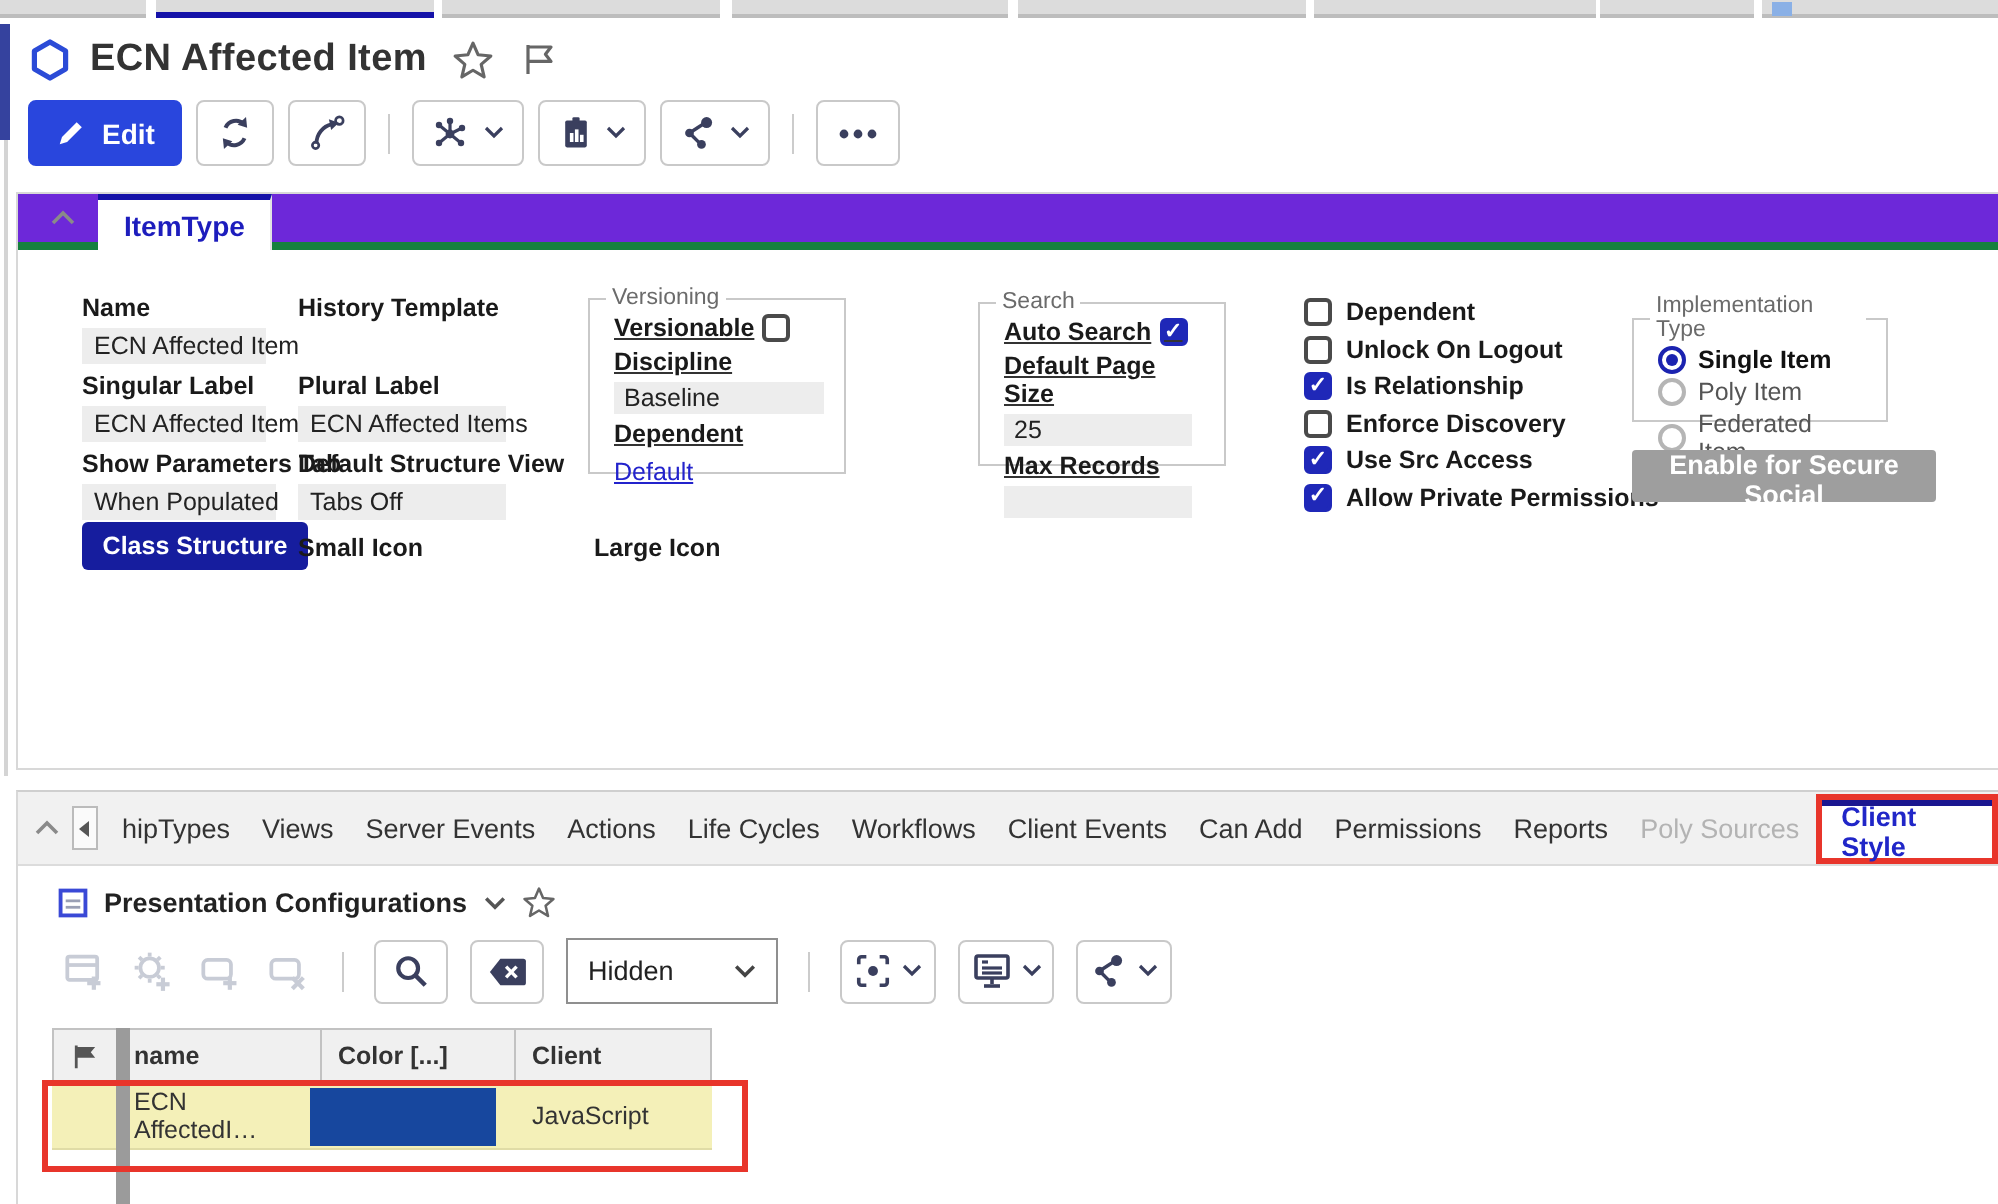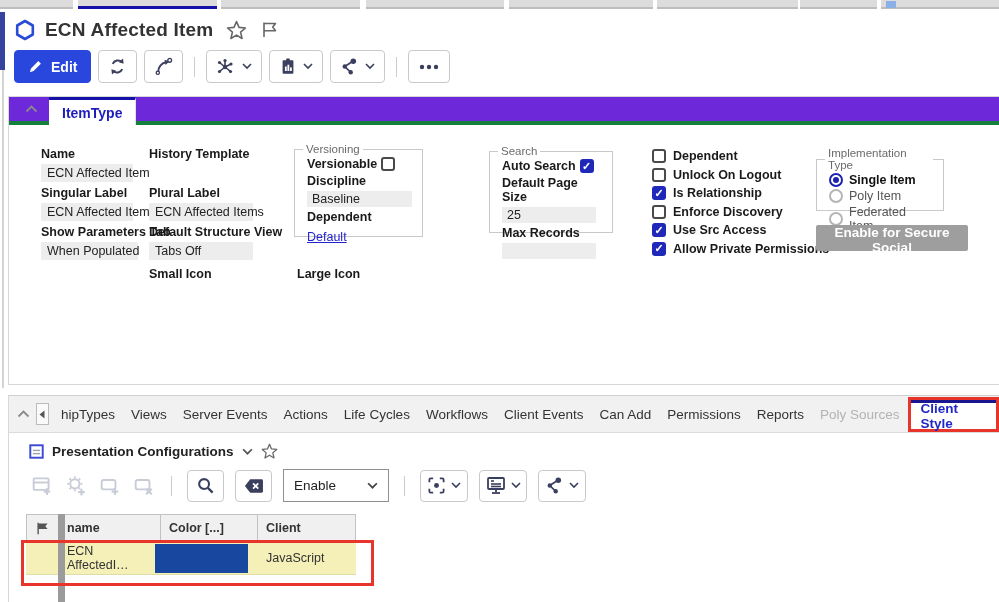--- a/index.html
+++ b/index.html
@@ -45,21 +45,21 @@
   .fg-show{left:32px;top:128px}.fg-dsv{left:140px;top:128px}
   .fg-small{left:140px;top:170px}.fg-large{left:288px;top:170px}
   .w88{width:92px}.w100{width:104px}.w95{width:97px}
   .class-btn { position:absolute; left:32px; top:164px; width:113px; height:24px; background:#161d9e;
                color:#fff; font-size:12.5px; font-weight:bold; border:none; border-radius:3px; cursor:pointer; }
   fieldset { position:absolute; border:1px solid #c9c9c9; padding:2px 10px 6px 12px; background:#fff; }
   legend { font-size:11.5px; color:#6b6b6b; padding:0 3px; margin-left:-4px; }
   .fs-versioning { left:285px; top:46px; width:122px; height:94px; }
   .fs-search { left:480px; top:48px; width:124px; height:88px; }
   .fs-impl { left:807px; top:50px; width:128px; height:64px; }
-  .fsrow { display:flex; align-items:center; gap:4px; margin-bottom:3px; font-size:12.5px; }
+  .fsrow { display:flex; align-items:center; gap:4px; margin-bottom:3px; font-size:12.5px;text-decoration:underline; }
   .fsrow b { font-size:12.5px; color:#1a1a1a; }
   .minival { background:#ededed; font-size:12.5px; color:#222; padding:1px 5px; min-height:16px; margin-bottom:3px; }
   .w86{width:105px}.w92{width:94px}
   .link { font-size:12.5px; color:#2323cc; text-decoration:underline; cursor:pointer; }
   
   .cb { width:14px; height:14px; border:2px solid #4a4a4a; border-radius:3px; background:#fff;
         display:inline-flex; align-items:center; justify-content:center; flex:0 0 auto; cursor:pointer;
         font-size:11px; color:transparent; line-height:1; }
   .cb[data-checked="true"] { background:#1f28b8; border-color:#1f28b8; color:#fff; }
   .cb[data-checked="true"]::after { content:"✓"; font-weight:bold; }
@@ -266,20 +266,21 @@
       <div class="fvalue w100">ECN Affected Items</div>
     </div>
     <div class="fg fg-show">
       <div class="flabel">Show Parameters Tab</div>
       <div class="fvalue w95">When Populated</div>
     </div>
     <div class="fg fg-dsv">
       <div class="flabel">Default Structure View</div>
       <div class="fvalue w100">Tabs Off</div>
     </div>
+    <button class="class-btn">Class Structure</button>
     <div class="fg fg-small">
       <div class="flabel">Small Icon</div>
     </div>
     <div class="fg fg-large">
       <div class="flabel">Large Icon</div>
     </div>
 
     <fieldset class="fs-versioning">
       <legend>Versioning</legend>
       <div class="fsrow">
@@ -455,21 +456,21 @@
           </svg>
       </button>
       <button class="sbtn">
         <svg width="20" height="16" viewBox="0 0 21 16">
             <path d="M6.5 1 H18.5 a1.4 1.4 0 0 1 1.4 1.4 V13.6 a1.4 1.4 0 0 1 -1.4 1.4 H6.5 L1 8 Z" fill="#3a3f5e"></path>
             <line x1="9.5" y1="5.2" x2="15" y2="10.8" stroke="#fff" stroke-width="1.8"></line>
             <line x1="15" y1="5.2" x2="9.5" y2="10.8" stroke="#fff" stroke-width="1.8"></line>
           </svg>
       </button>
       <div class="select">
-        <span>Enable</span>
+        <span>Hidden</span>
         <svg width="11" height="8" viewBox="0 0 10 7">
             <polyline points="1,1 5,5 9,1" fill="none" stroke="#444" stroke-width="1.6"></polyline>
           </svg>
       </div>
       <div class="vsep"></div>
       <button class="ddbtn">
         <svg width="19" height="19" viewBox="0 0 20 20">
             <g fill="none" stroke="#3a3f5e" stroke-width="1.9">
               <path d="M2.5 6.5 V4 a1.5 1.5 0 0 1 1.5-1.5 h2.5"></path>
               <path d="M13.5 2.5 H16 a1.5 1.5 0 0 1 1.5 1.5 v2.5"></path>

